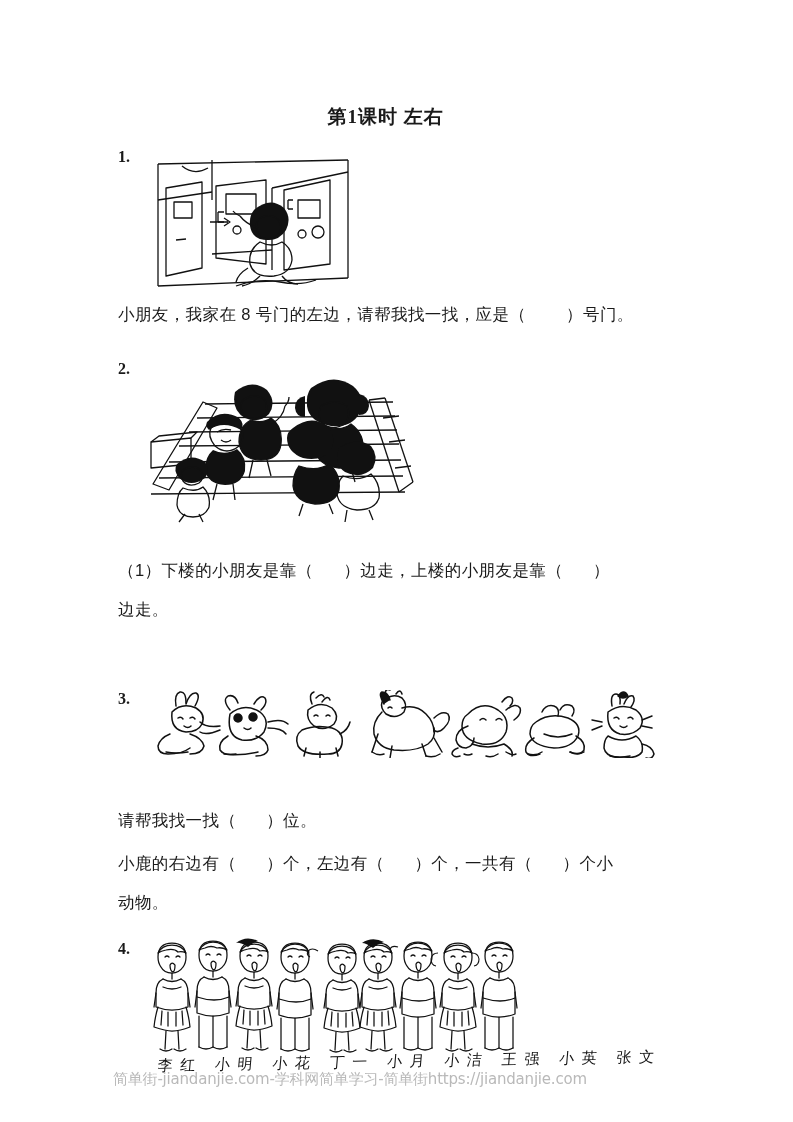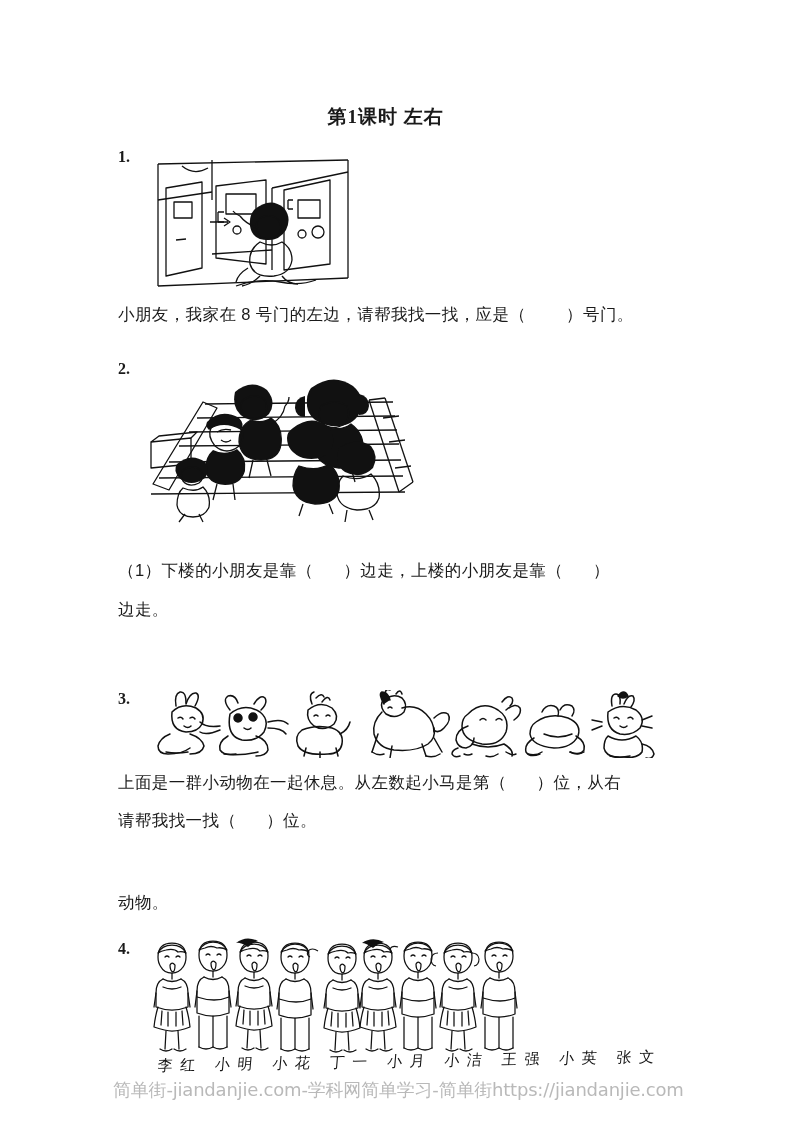--- a/index.html
+++ b/index.html
@@ -67,26 +67,25 @@
     transform: skewX(-6deg) rotate(-1deg);
     white-space: pre;
   }
 
   
   .watermark {
     position: absolute;
     left: 113px;
     top: 1070px;
     width: 580px;
-    font-size: 18px;
+    font-size: 15px;
     color: #b9b9b9;
     white-space: nowrap;
     font-family: "DejaVu Sans", sans-serif;
     letter-spacing: -0.2px;
-    margin-top: 8px;
   }
 </style>
 </head>
 <body>
 
 <div class="page">
 
   <div class="title">第1课时  左右</div>
 
   <div class="qnum" style="top:148px;">1.</div>
@@ -327,22 +326,22 @@
           <path d="M540 30 q3 -3 6 0 M554 30 q3 -3 6 0"></path>
           <path d="M544 40 q6 4 10 0"></path>
           <path d="M532 50 q14 8 30 2 q10 8 6 16 q-8 4 -24 4 q-18 -2 -18 -12 q0 -6 6 -10"></path>
           <path d="M568 62 q12 2 18 -2 q4 -4 0 -6"></path>
           <path d="M536 68 q10 2 18 0"></path>
         </g>
       </g>
     </svg>
   </div>
 
-  <div class="ptext" style="top:774px;">上面是一群小动物在一起休息。从左数起小马是第（      ）位，从右</div>
   <div class="ptext" style="top:812px;">请帮我找一找（      ）位。</div>
+  <div class="ptext" style="top:855px;">小鹿的右边有（      ）个，左边有（      ）个，一共有（      ）个小</div>
   <div class="ptext" style="top:894px;">动物。</div>
 
   <div class="qnum" style="top:940px;">4.</div>
 
   <div class="figure" style="left:150px; top:937px;">
     <svg width="385" height="120" viewBox="0 0 385 120" xmlns="http://www.w3.org/2000/svg">
       <defs>
 
         <g id="girl" fill="none" stroke="#111" stroke-width="1.25" stroke-linejoin="round" stroke-linecap="round">
           <path d="M8 18 q0 -14 14 -14 q14 0 14 14 q0 6 -3 10 q-4 6 -11 6 q-8 0 -11 -6 q-3 -4 -3 -10 z"></path>

